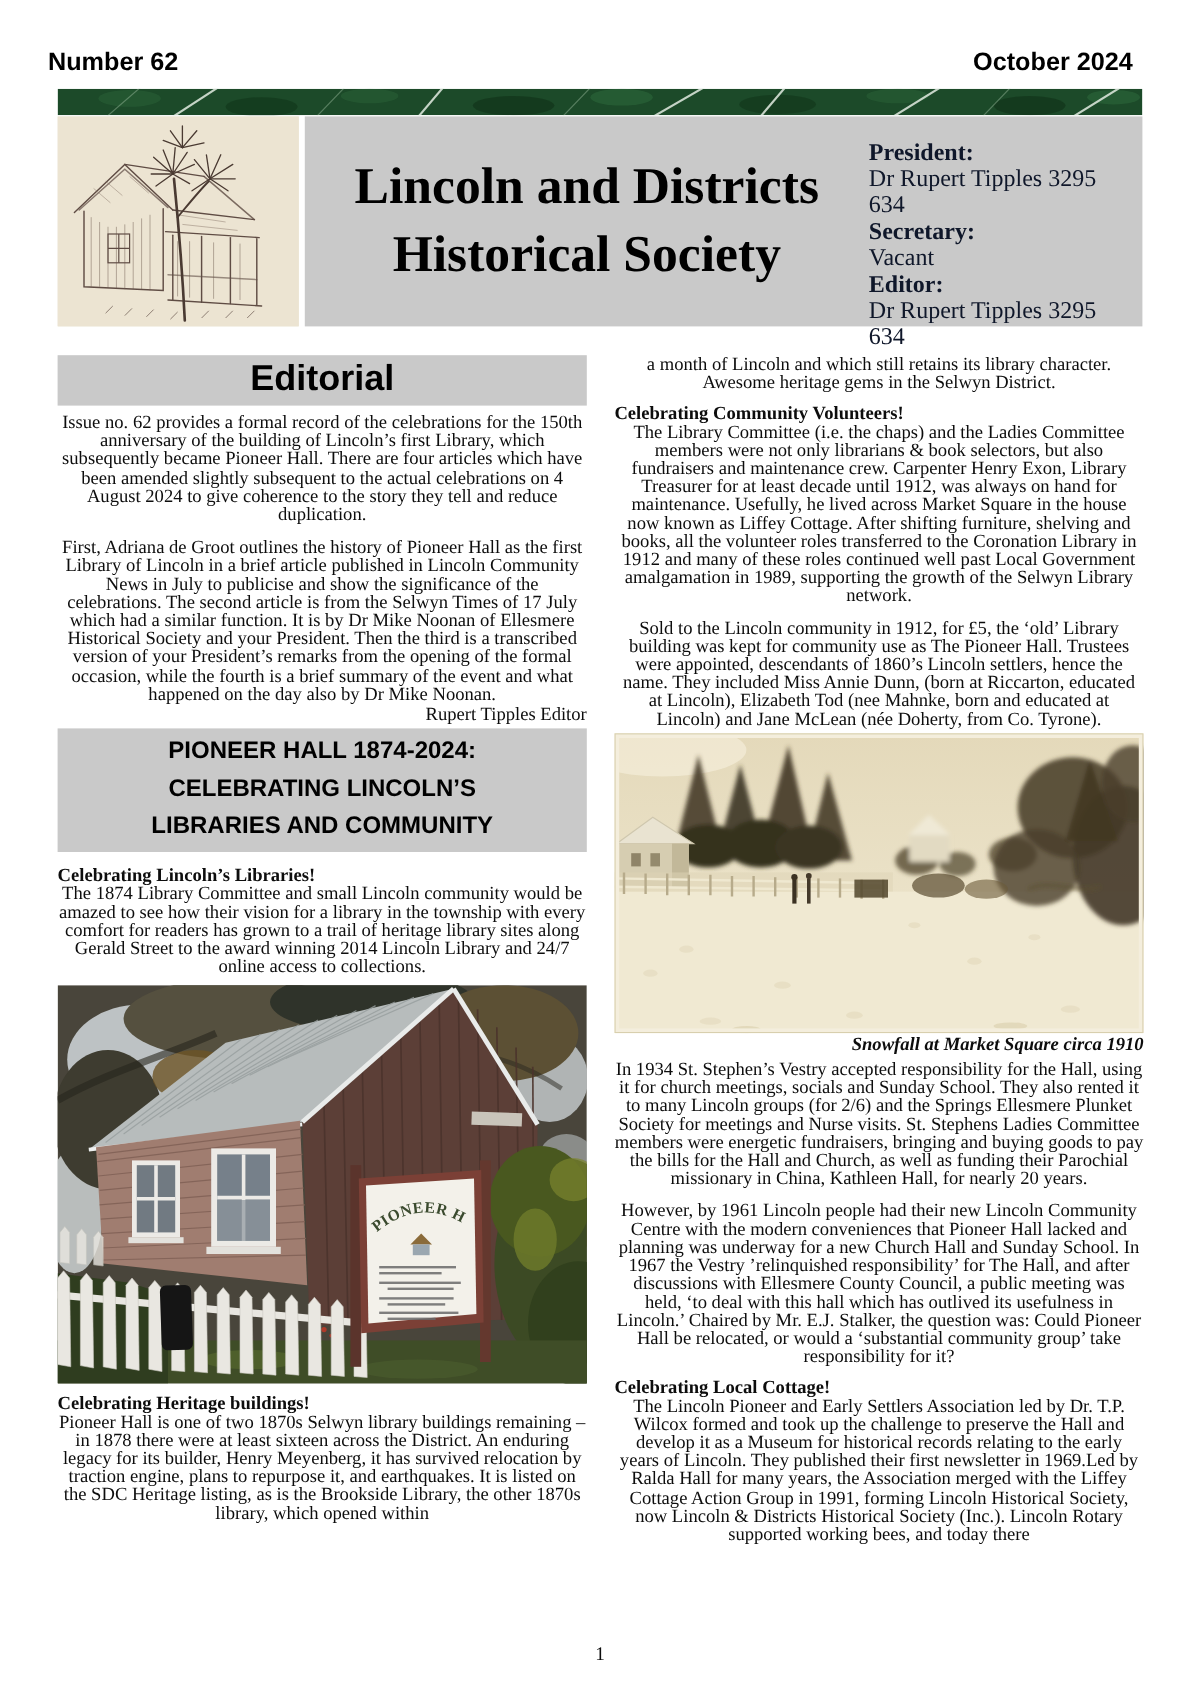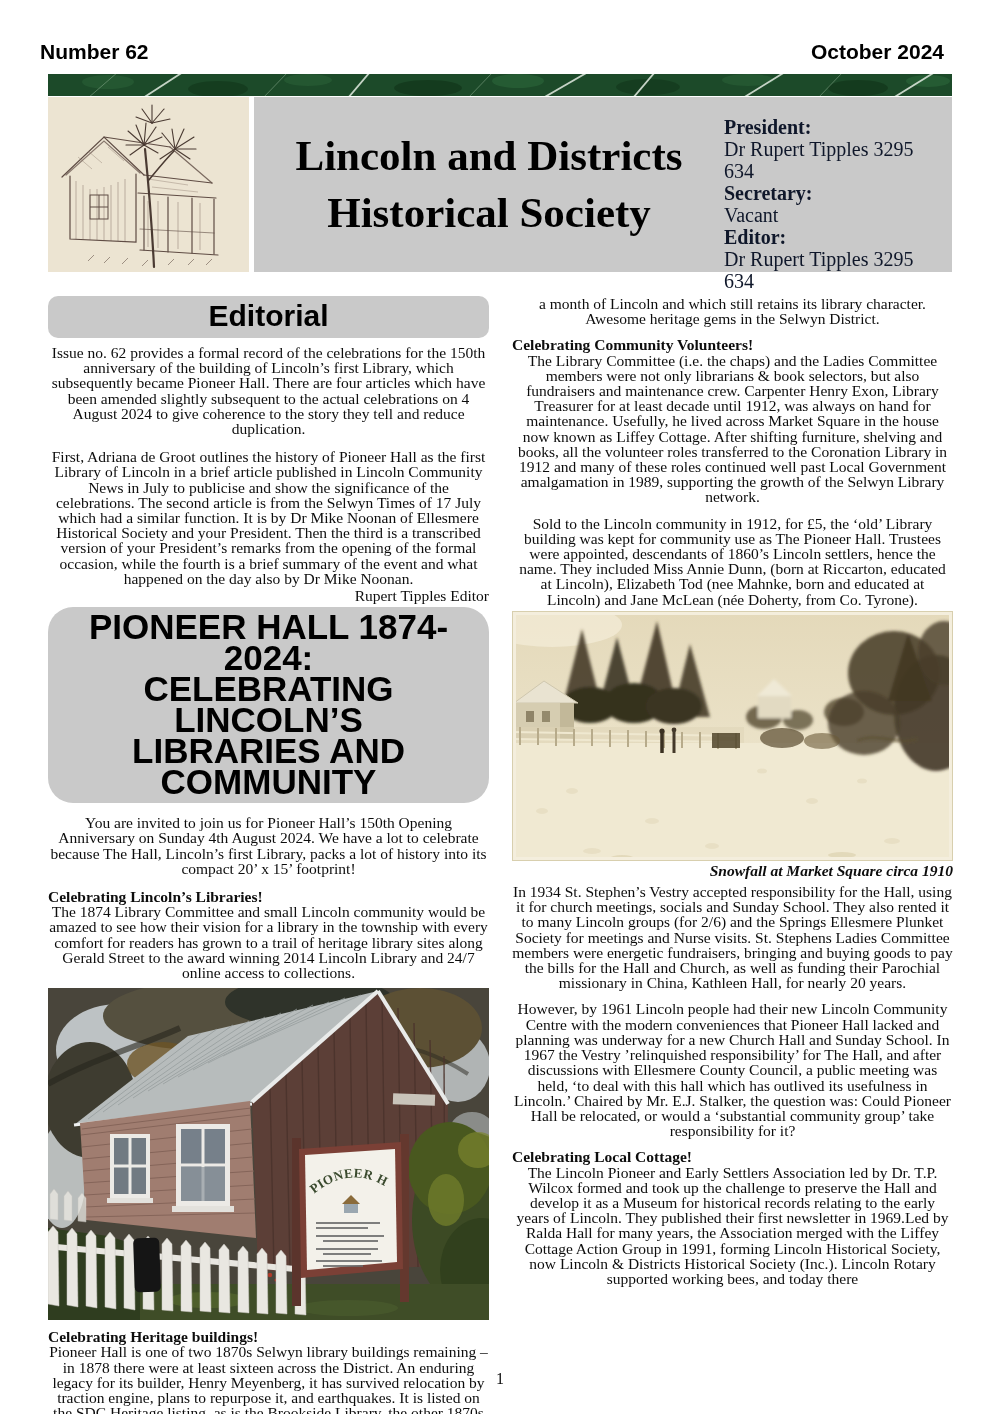--- a/index.html
+++ b/index.html
@@ -31,22 +31,22 @@
   .col { position:absolute; top:296px; width:441px; font-size:15.5px; line-height:15.2px; text-align:left; }
   .col-left { left:48px; }
   .col-right { left:512px; }
   .col p { margin:0 0 13px 0;text-align:center; }
   .col-right p { margin-bottom:11px; }
   .subhead { font-weight:bold; }
   .band {
     background:#c9c9c9; text-align:center;
     font-family:"Liberation Sans", sans-serif; font-weight:bold; color:#000;
   }
-  .band-editorial { font-size:30px; padding:3px 0 5px; line-height:34px; margin-bottom:7px;border-radius:10px; }
-  .band-feature { font-size:35px; line-height:31px; padding:4px 0 6px; margin:4px 0 12px;border-radius:25px; }
+  .band-editorial { font-size:30px; padding:3px 0 5px; line-height:34px; margin-bottom:7px; }
+  .band-feature { font-size:20px; line-height:31px; padding:4px 0 6px; margin:4px 0 12px; }
   .signoff { text-align:right; margin-top:2px; }
   .photo-left { width:441px; height:332px; margin:8px 0 0; }
   .photo-left svg { display:block; width:100%; height:100%; }
   .photo-right { width:441px; height:250px; margin:4px 0 0; }
   .photo-right svg { display:block; width:100%; height:100%; }
   .caption { text-align:right; font-weight:bold; font-style:italic; font-size:15.5px; margin:2px 0 6px; }
   .heritage-head { margin-top:9px; }
   .page-number { position:absolute; left:0; top:1370px; width:1000px; text-align:center; font-size:16px; }
   .mb0 { margin-bottom:0 !important; }
   .mb2 { margin-bottom:2px !important; }
@@ -196,21 +196,20 @@
     <div class="band band-editorial">Editorial</div>
     <p>Issue no. 62 provides a formal record of the celebrations for the 150th anniversary of the building of Lincoln’s first Library, which subsequently became Pioneer Hall. There are four articles which have been amended slightly subsequent to the actual celebrations on 4 August 2024 to give coherence to the story they tell and reduce duplication.</p>
     <p class="mb2">First, Adriana de Groot outlines the history of Pioneer Hall as the first Library of Lincoln in a brief article published in Lincoln Community News in July to publicise and show the significance of the celebrations. The second article is from the Selwyn Times of 17 July which had a similar function. It is by Dr Mike Noonan of Ellesmere Historical Society and your President. Then the third is a transcribed version of your President’s remarks from the opening of the formal occasion, while the fourth is a brief summary of the event and what happened on the day also by Dr Mike Noonan.</p>
     <div class="signoff">Rupert Tipples Editor</div>
 
     <div class="band band-feature">
       <div>PIONEER HALL 1874-2024:</div>
       <div>CELEBRATING LINCOLN’S</div>
       <div>LIBRARIES AND COMMUNITY</div>
     </div>
-    <p>You are invited to join us for Pioneer Hall’s 150th Opening Anniversary on Sunday 4th August 2024. We have a lot to celebrate because The Hall, Lincoln’s first Library, packs a lot of history into its compact 20’ x 15’ footprint!</p>
 
     <div class="subhead">Celebrating Lincoln’s Libraries!</div>
     <p class="mb0">The 1874 Library Committee and small Lincoln community would be amazed to see how their vision for a library in the township with every comfort for readers has grown to a trail of heritage library sites along Gerald Street to the award winning 2014 Lincoln Library and 24/7 online access to collections.</p>
 
     <div class="photo-left">
       <svg viewBox="0 0 441 332" preserveAspectRatio="none">
         <rect width="441" height="332" fill="#49453b"></rect>
 
         <g>
           <ellipse cx="70" cy="62" rx="62" ry="46" fill="#c8cdd0" opacity="0.92"></ellipse>

